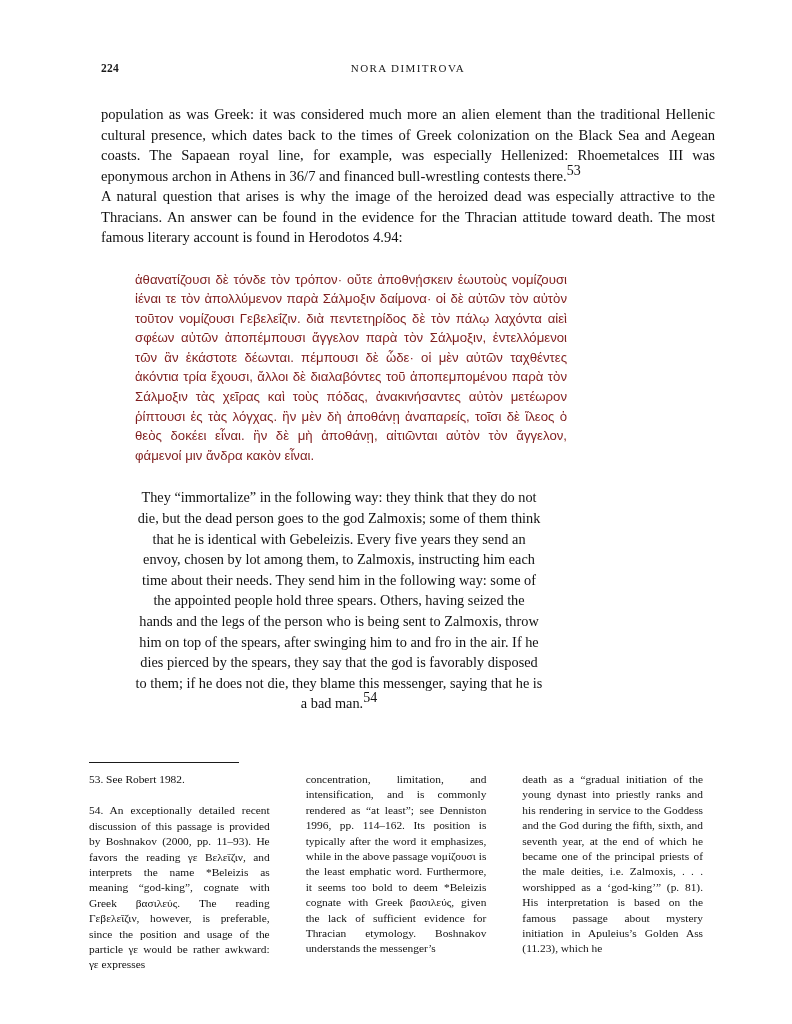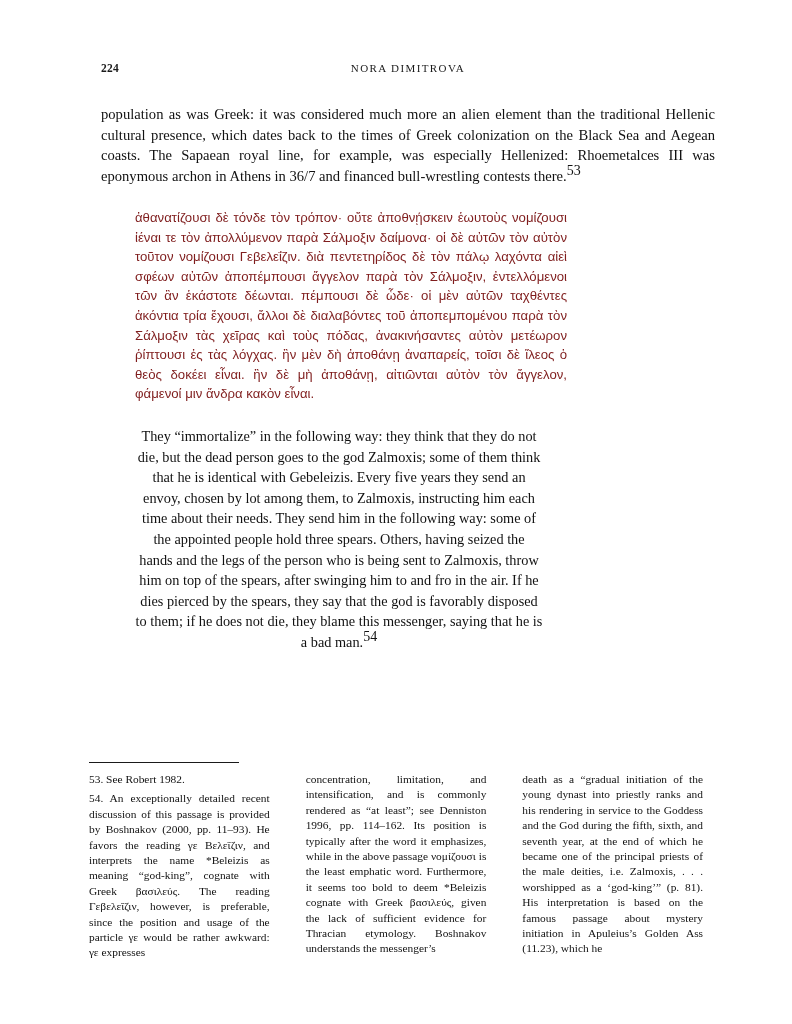--- a/index.html
+++ b/index.html
@@ -116,38 +116,39 @@
     gap: 36px;
   }
   .fn-col {
     width: 190px;
     font-size: 11.4px;
     line-height: 15.4px;
     text-align: justify;
     color: #111;
   }
   .fn-col p { margin: 0; }
-  .fn-col p + p { margin-top: 4px; }
+  .fn-col p + p { margin-top: 16px; }
 </style>
 </head>
 <body>
 
 <div class="page">
 
   <div class="content">
 
     <div class="runhead">
       <div class="folio">224</div>
       <div class="runhead-title">NORA DIMITROVA</div>
       <div class="runhead-spacer"></div>
     </div>
 
     <p class="body"><span>population as was Greek: it was considered much more an alien element than the traditional Hellenic cultural presence, which dates back to the times of Greek colonization on the Black Sea and Aegean coasts. The Sapaean royal line, for example, was especially Hellenized: Rhoemetalces III  was eponymous archon in Athens in 36/7 and financed bull-wrestling contests there.</span><sup>53</sup></p>
 
 
+    <p class="body">A natural question that arises is why the image of the heroized dead was especially attractive to the Thracians. An answer can be found in the evidence for the Thracian attitude toward death. The most famous literary account is found in Herodotos 4.94:</p>
 
     <div class="greek">
       <div>ἀθανατίζουσι δὲ τόνδε τὸν τρόπον· οὔτε ἀποθνῄσκειν ἑωυτοὺς νομίζουσι ἰέναι τε τὸν ἀπολλύμενον παρὰ Σάλμοξιν δαίμονα· οἱ δὲ αὐτῶν τὸν αὐτὸν τοῦτον νομίζουσι Γεβελεΐζιν. διὰ πεντετηρίδος δὲ τὸν πάλῳ λαχόντα αἰεὶ σφέων αὐτῶν ἀποπέμπουσι ἄγγελον παρὰ τὸν Σάλμοξιν, ἐντελλόμενοι τῶν ἂν ἑκάστοτε δέωνται. πέμπουσι δὲ ὧδε· οἱ μὲν αὐτῶν ταχθέντες ἀκόντια τρία ἔχουσι, ἄλλοι δὲ διαλαβόντες τοῦ ἀποπεμπομένου παρὰ τὸν Σάλμοξιν τὰς χεῖρας καὶ τοὺς πόδας, ἀνακινήσαντες αὐτὸν μετέωρον ῥίπτουσι ἐς τὰς λόγχας. ἢν μὲν δὴ ἀποθάνῃ ἀναπαρείς, τοῖσι δὲ ἵλεος ὁ θεὸς δοκέει εἶναι. ἢν δὲ μὴ ἀποθάνῃ, αἰτιῶνται αὐτὸν τὸν ἄγγελον, φάμενοί μιν ἄνδρα κακὸν εἶναι.</div>
     </div>
 
     <div class="translation">
       <span>They “immortalize” in the following way: they think that they do not die, but the dead person goes to the god Zalmoxis; some of them think that he is identical with Gebeleizis. Every five years they send an envoy, chosen by lot among them, to Zalmoxis, instructing him each time about their needs. They send him in the following way: some of the appointed people hold three spears. Others, having seized the hands and the legs of the person who is being sent to Zalmoxis, throw him on top of the spears, after swinging him to and fro in the air. If he dies pierced by the spears, they say that the god is favorably disposed to them; if he does not die, they blame this messenger, saying that he is a bad man.</span><sup>54</sup>
     </div>
 
   </div>

